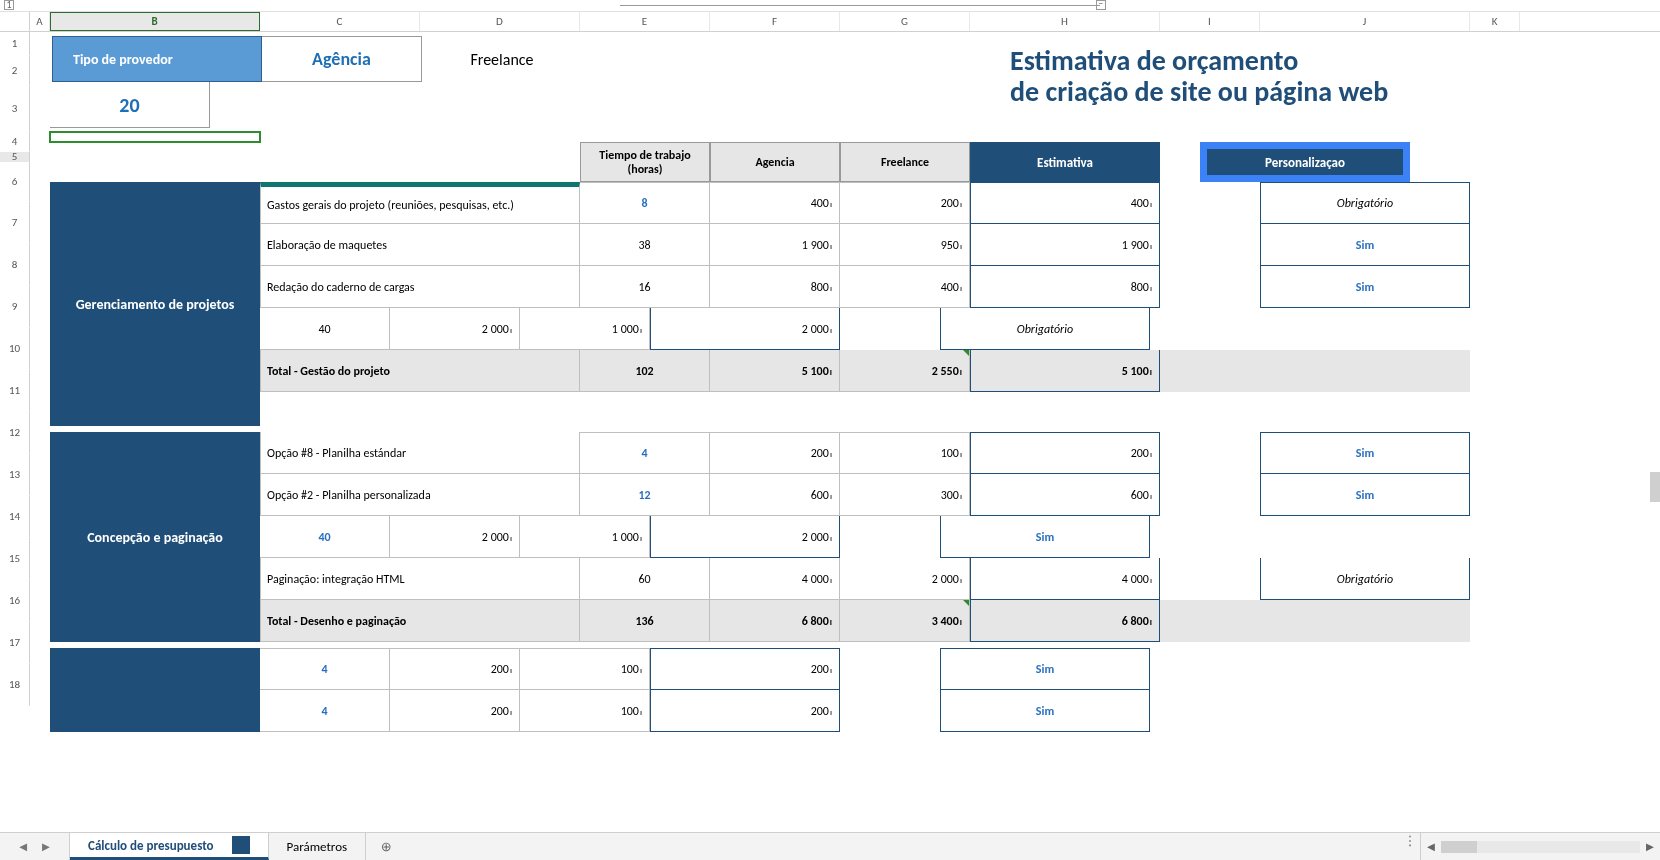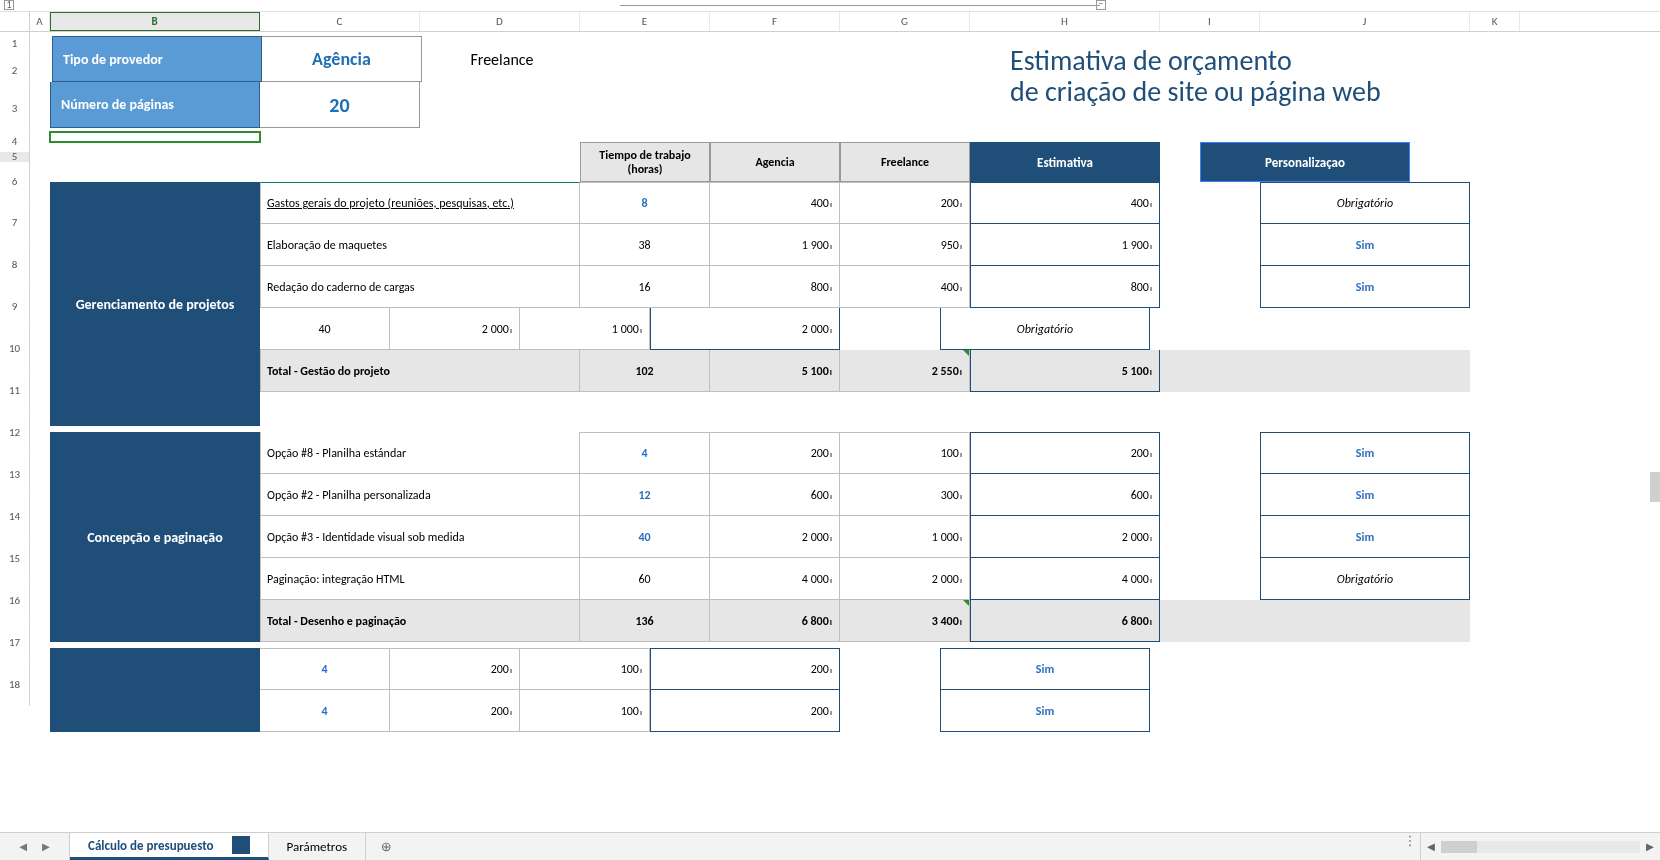--- a/index.html
+++ b/index.html
@@ -40,46 +40,46 @@
   .cI{width:100px;} .cJ{width:210px;} .cK{width:50px;}
 
   
   .colhdr .selcol { background:#e8e8e8; font-weight:600; color:#2e6b2e; outline:1px solid #2e6b2e; outline-offset:-1px;}
 
   
   .credit { font-style:italic; color:#2a54c8; font-size:11px; padding:4px 0 0 6px; text-decoration:underline;}
 
   
   .provider { margin-left:2px; margin-top:4px; display:flex; }
-  .labcell { width:210px; height:46px; background:#5b9bd5; color:#fff; font-weight:600; display:flex; align-items:center; padding-left:10px; border:1px solid #2e5f93; font-size:14px;}
+  .labcell { width:210px; height:46px; background:#5b9bd5; color:#fff; font-weight:600; display:flex; align-items:center; padding-left:20px; border:1px solid #2e5f93; font-size:14px;}
   .valcell { width:160px; height:46px; border:1px solid #999; border-left:none; display:flex; align-items:center; justify-content:center; font-size:18px; color:#1f6fb5; font-weight:600;}
   .freelance-plain { width:160px; height:46px; display:flex; align-items:center; justify-content:center; font-size:16px;}
   .row3b { display:flex; }
   .row3b .labcell { border-top:none; }
   .row3b .valcell { border-top:none; font-size:20px;}
 
-  .bigtitle { position:absolute; left:980px; top:46px; color:#1f4e79; font-weight:400; font-size:28px; line-height:1.1;}
+  .bigtitle { position:absolute; left:980px; top:46px; color:#1f4e79; font-weight:700; font-size:28px; line-height:1.1;}
 
   .instr { font-style:italic; font-size:11px; padding:2px 0 0 4px; }
 
   
   .tbl { margin-top:0; }
   .hdrrow { display:flex; height:40px; }
   .hdrrow .hB { width:210px; }
   .hdrrow .hC, .hdrrow .hD { width:160px; }
   .hdrrow .hE, .hdrrow .hF, .hdrrow .hG { width:130px; background:#e6e6e6; border:1px solid #999; display:flex; align-items:center; justify-content:center; font-weight:700; font-size:12px; text-align:center;}
   .hdrrow .hH { width:190px; background:#1f4e79; color:#fff; border:1px solid #1f4e79; display:flex; align-items:center; justify-content:center; font-weight:700; font-size:13px;}
-  .hdrrow .hJ { width:210px; background:#1f4e79; color:#fff; border:1px solid #3b82f6; display:flex; align-items:center; justify-content:center; font-weight:700; font-size:13px;}
+  .hdrrow .hJ { width:210px; background:#1f4e79; color:#fff; border:7px solid #3b82f6; display:flex; align-items:center; justify-content:center; font-weight:700; font-size:13px;}
 
   .section { display:flex; }
   .section .secname { width:210px; background:#1f4e79; color:#fff; font-weight:700; font-size:14px; display:flex; align-items:center; justify-content:center; text-align:center; padding:0 6px; border:1px solid #1f4e79;}
   .rowsblock { display:flex; flex-direction:column; }
   .drow { display:flex; height:42px; }
   .drow .lbl { width:320px; border:1px solid #bfbfbf; border-top:none; display:flex; align-items:center; padding:0 6px; font-size:12px;}
-  .section:first-of-type .drow:first-child .lbl { border-top:1px solid #0f766e;text-decoration:underline;}
+  .section:first-of-type .drow:first-child .lbl { border-top:5px solid #0f766e;}
   .drow .num { width:130px; border:1px solid #bfbfbf; border-top:none; border-left:none; display:flex; align-items:center; justify-content:center; font-size:12px;}
   .drow .num.right { justify-content:flex-end; padding-right:8px;}
   .drow .numH { width:190px; border:1px solid #1f4e79; border-top:none; display:flex; align-items:center; justify-content:flex-end; padding-right:8px; font-size:12px;}
   .drow .gapI { width:100px; }
   .drow .opt  { width:210px; border:1px solid #1f4e79; border-top:none; display:flex; align-items:center; justify-content:center; font-size:12px; }
   .drow.first .num, .drow.first .numH, .drow.first .opt { border-top:1px solid #bfbfbf;}
   .drow.first .numH, .drow.first .opt { border-top:1px solid #1f4e79;}
   .num .money::after, .numH .money::after { content:" ɪ"; font-size:9px; letter-spacing:-1px; }
   .totalrow { background:#e6e6e6; font-weight:700; }
   .totalrow .lbl { font-weight:700; }
@@ -169,21 +169,20 @@
         </div>
         <div style="position:relative; margin-top:-30px;">
           <div class="provider">
             <div style="width:20px"></div>
             <div class="labcell">Tipo de provedor</div>
             <div class="valcell">Agência</div>
             <div class="freelance-plain">Freelance</div>
           </div>
           <div class="row3b">
             <div style="width:20px"></div>
-            <div class="labcell">Número de páginas</div>
             <div class="valcell">20</div>
           </div>
         </div>
 
         <div style="height:4px;"></div>
 
         <div style="height:10px; display:flex; outline:2px solid #2e8b2e; outline-offset:-1px; margin-left:20px; width:210px; position:relative;"></div>
 
         <div class="tbl">
           <div class="hdrrow">
@@ -352,21 +351,20 @@
                   </div>
                   <div class="numH relcell">
                     <span class="money">600</span>
                   </div>
                   <div class="gapI"></div>
                   <div class="opt">
                     <span class="blue">Sim</span>
                   </div>
                 </div>
                 <div class="drow">
-                  <div class="lbl">Opção #3 - Identidade visual sob medida</div>
                   <div class="num">
                     <span class="blue">40</span>
                   </div>
                   <div class="num right relcell">
                     <span class="money">2 000</span>
                   </div>
                   <div class="num right relcell">
                     <span class="money">1 000</span>
                   </div>
                   <div class="numH relcell">

